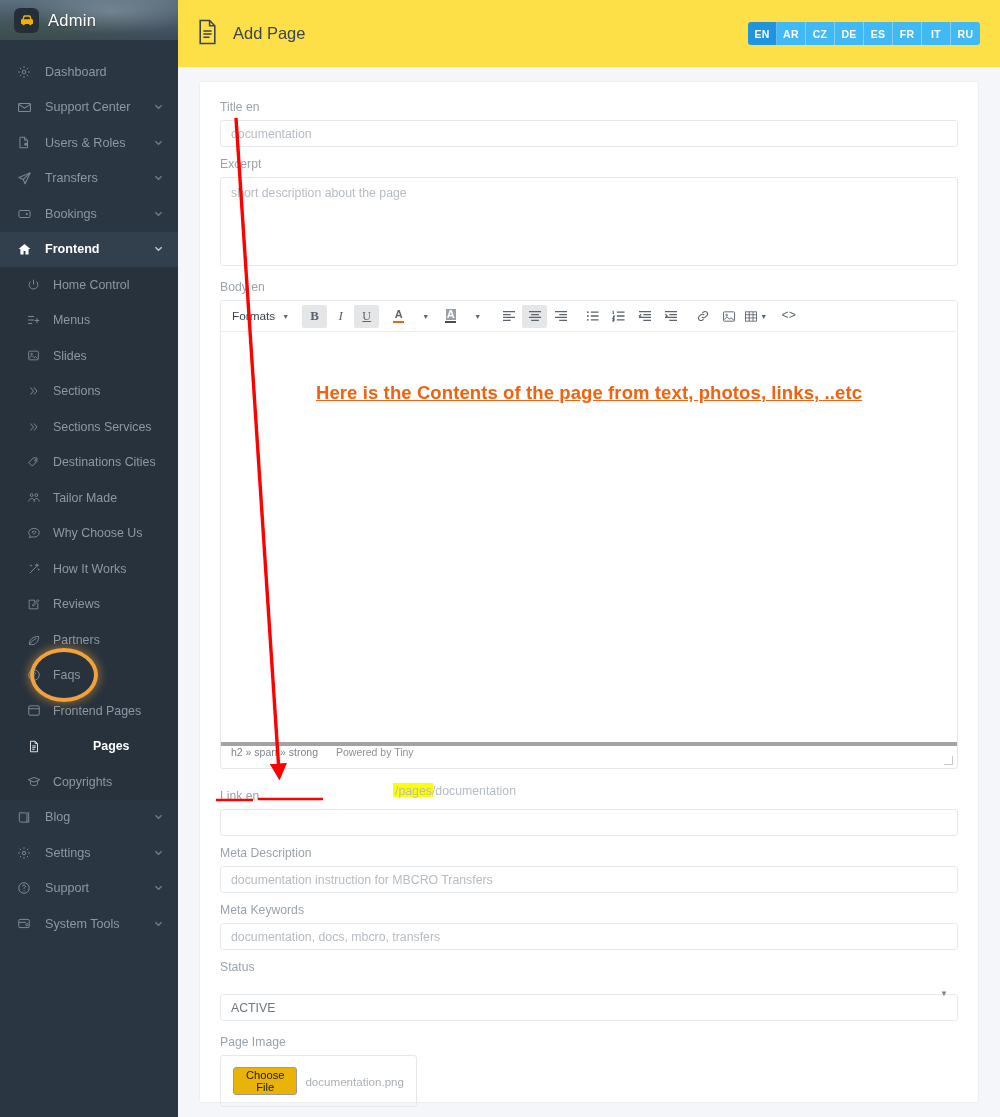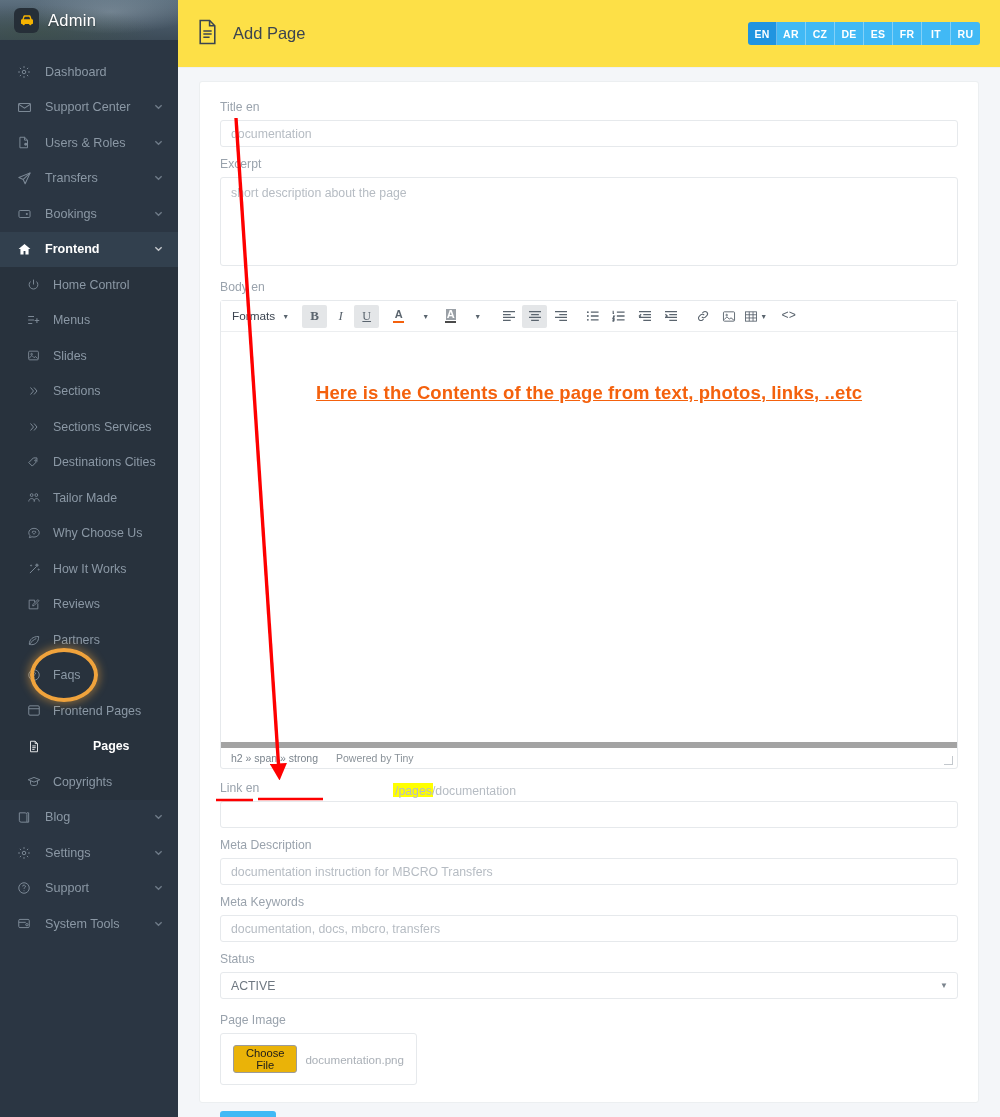--- a/index.html
+++ b/index.html
@@ -111,35 +111,35 @@
   .tb-formats { padding: 0 6px; font-size: 11.8px; color: #3b4450; gap: 5px; }
   .tb-sep { width: 5px; }
   .tb-caret { font-size: 7px; color: #5a646e; margin-left: 2px; }
   .ed-body { height: 410px; position: relative; }
   .ed-content {
     text-align: center; padding-top: 50px;
     color: #f4610d; font-size: 18.5px; font-weight: bold;
     text-decoration: underline; letter-spacing: .1px;
   }
   .ed-status {
-    height: 26px; border-top: 6px solid #a3a3a3; display: flex; align-items: center;
+    height: 26px; border-top: 4px solid #a3a3a3; display: flex; align-items: flex-start;
     padding: 0 8px; font-size: 10.5px; color: #7b848d; position: relative;
   }
   .ed-status .crumb { padding-left: 2px; }
   .ed-status .tiny { margin-left: 18px; color: #8a9299; }
   .ed-resize {
     position: absolute; right: 4px; bottom: 3px; width: 9px; height: 9px;
     border-right: 1px solid #c3c8cd; border-bottom: 1px solid #c3c8cd;
   }
 
   .select-wrap { position: relative; }
   .select-wrap .caret-dn {
     position: absolute; right: 10px; top: 9px; font-size: 8px; color: #7b848d; pointer-events: none;
   }
-  select.inp { appearance: none; color: #6e7780; }
+  select.inp { appearance: none; color: #6e7780; margin-top: 14px; }
 
   .file-box {
     border: 1px solid #e6e9ec; border-radius: 3px; padding: 11px 12px;
     width: 197px; display: flex; align-items: center; gap: 8px;
   }
   .choose-btn {
     border: 1px solid #9b9b9b; background: #eab308; border-radius: 3px;
     font-size: 11.2px; padding: 1px 7px; color: #1b1b1b; cursor: pointer;
     font-family: "Liberation Sans", sans-serif;
   }
@@ -620,21 +620,21 @@
           </div>
 
           <div class="ed-status">
             <span class="crumb">h2 » span » strong</span>
             <span class="tiny">Powered by Tiny</span>
             <span class="ed-resize"></span>
           </div>
         </div>
       </div>
 
-      <div class="fg" style="margin-top:12px">
+      <div class="fg" style="margin-top:20px">
         <div class="fg-label">Link en</div>
         <input class="inp" value="" style="">
       </div>
 
       <div class="fg">
         <div class="fg-label">Meta Description</div>
         <input class="inp" placeholder="documentation instruction for MBCRO Transfers" style="">
       </div>
 
       <div class="fg">

